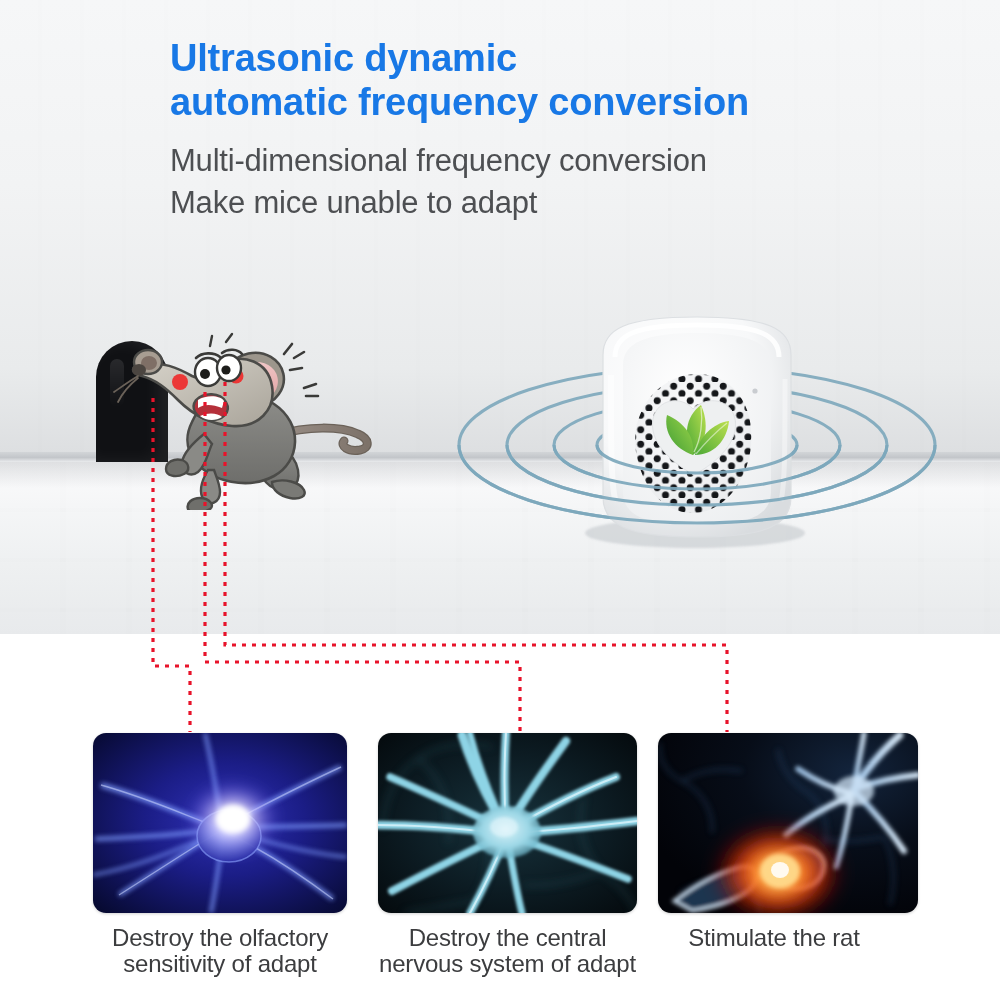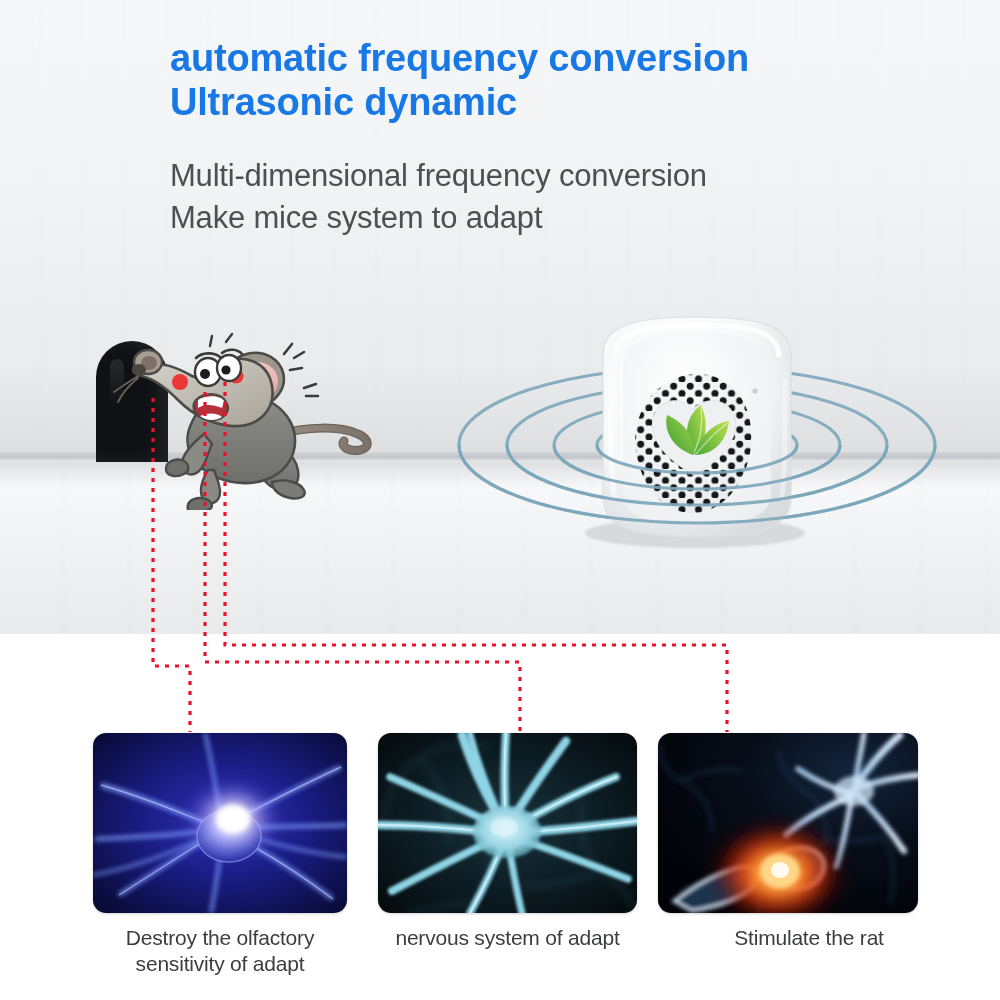--- a/index.html
+++ b/index.html
@@ -21,21 +21,21 @@
         background:linear-gradient(180deg,#fbfbfc 0%,#f5f6f7 25%,#eef0f1 60%,#e8eaec 100%);}
   .floor-tex{position:absolute;left:0;top:462px;width:1000px;height:172px;opacity:.55;
         background:repeating-linear-gradient(90deg,rgba(0,0,0,0) 0 60px,rgba(0,0,0,.013) 60px 66px),
                    repeating-linear-gradient(180deg,rgba(0,0,0,0) 0 46px,rgba(0,0,0,.01) 46px 50px);}
   .wallshadow{position:absolute;left:0;top:462px;width:1000px;height:26px;
         background:linear-gradient(180deg,rgba(120,126,132,.22),rgba(120,126,132,0));}
 
   
   .headline{position:absolute;left:170px;top:36px;width:790px;}
   .h1{color:#1878e6;font-weight:bold;font-size:38px;line-height:44px;letter-spacing:-.2px;}
-  .h2{color:#4d4f52;font-size:31px;line-height:44px;margin-top:30px;letter-spacing:-.2px;}
+  .h2{color:#4d4f52;font-size:31px;line-height:44px;margin-top:15px;letter-spacing:-.2px;}
 
   
   .hole{position:absolute;left:96px;top:341px;width:72px;height:121px;
         background:#101114;border-radius:36px 36px 0 0;
         box-shadow:inset -10px 0 18px rgba(255,255,255,.07);}
   .hole-hi{position:absolute;left:14px;top:18px;width:14px;height:48px;border-radius:10px;
         background:linear-gradient(180deg,rgba(255,255,255,.10),rgba(255,255,255,0));}
 
   
   .mouse{position:absolute;left:108px;top:330px;width:270px;height:180px;}
@@ -48,24 +48,24 @@
 
   
   .panel{position:absolute;top:733px;height:180px;border-radius:13px;overflow:hidden;
          box-shadow:0 1px 3px rgba(0,0,0,.18);}
   .p1{left:93px;width:254px;}
   .p2{left:378px;width:259px;}
   .p3{left:658px;width:260px;}
   .pimg{position:absolute;inset:0;}
 
   .cap{position:absolute;top:925px;text-align:center;color:#3c3d3f;
-       font-size:21px;line-height:26px;letter-spacing:-.2px;}
+       font-size:24px;line-height:26px;letter-spacing:-.2px;}
   .c1{left:93px;width:254px;}
   .c2{left:366px;width:283px;}
-  .c3{left:679px;width:260px;}
+  .c3{left:644px;width:260px;}
 </style>
 </head>
 <body>
 
 <div id="page">
 
   <div class="scene">
     <div class="wall"></div>
     <div class="wall-tex"></div>
     <div class="baseboard"></div>
@@ -413,26 +413,27 @@
       <ellipse cx="122" cy="138" rx="20" ry="17" fill="#ffd98a" opacity=".95" filter="url(#glow3)"></ellipse>
       <ellipse cx="122" cy="137" rx="9" ry="8" fill="#fffaf0"></ellipse>
     </svg>
   </div>
 
   <div class="cap c1">
     <div>Destroy the olfactory</div>
     <div>sensitivity of adapt</div>
   </div>
   <div class="cap c2">
+    <div>Destroy the central</div>
     <div>nervous system of adapt</div>
   </div>
   <div class="cap c3">
     <div>Stimulate the rat</div>
   </div>
 
   <div class="headline">
+    <div class="h1">Ultrasonic dynamic</div>
     <div class="h1">automatic frequency conversion</div>
-    <div class="h1">Ultrasonic dynamic</div>
     <div class="h2">Multi-dimensional frequency conversion</div>
-    <div class="h2" style="margin-top:-2px">Make mice system to adapt</div>
+    <div class="h2" style="margin-top:-2px">Make mice unable to adapt</div>
   </div>
 
 </div>
 
 </body></html>

